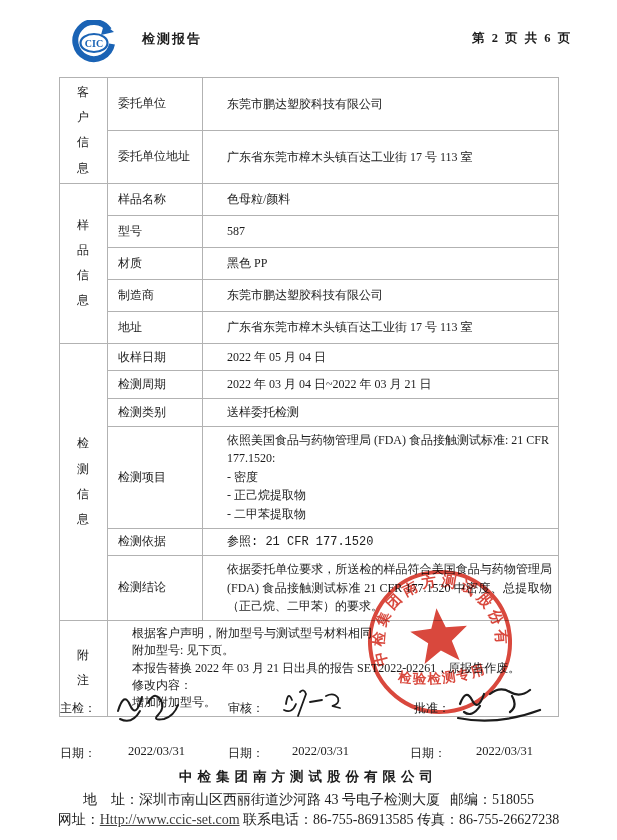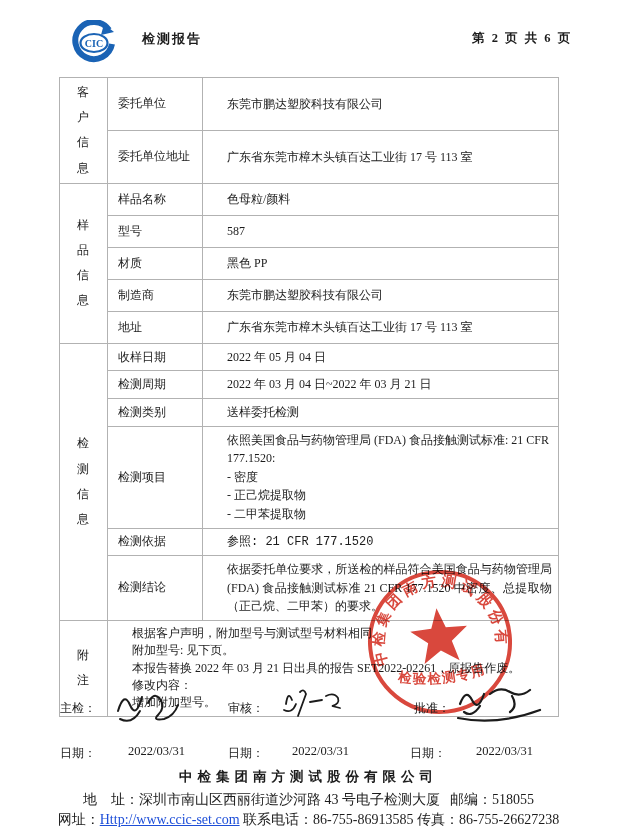--- a/index.html
+++ b/index.html
@@ -35,21 +35,21 @@
   .sig-svg   { position:absolute; }
 
   
   .stamp { position:absolute; left:364px; top:566px; width:152px; height:152px;
            mix-blend-mode:multiply; opacity:.93; transform:rotate(-6deg); }
 
   
   .footer { position:absolute; left:0; top:768px; width:617px; text-align:center; }
   .ft-company { font-size:13.5px; font-weight:bold; letter-spacing:5px; margin-bottom:4px; }
   .ft-line { font-size:14px; line-height:1.45; }
-  .link { color:#1d4ed8; text-decoration:underline; cursor:pointer; }
+  .link { color:#404040; text-decoration:underline; cursor:pointer; }
   .sp { display:inline-block; width:10px; }
 </style>
 </head>
 <body>
 
 <div class="page">
 
   <div class="header">
     <svg class="logo" viewBox="0 0 54 46">
       <g fill="none" stroke="#1a63b5">

